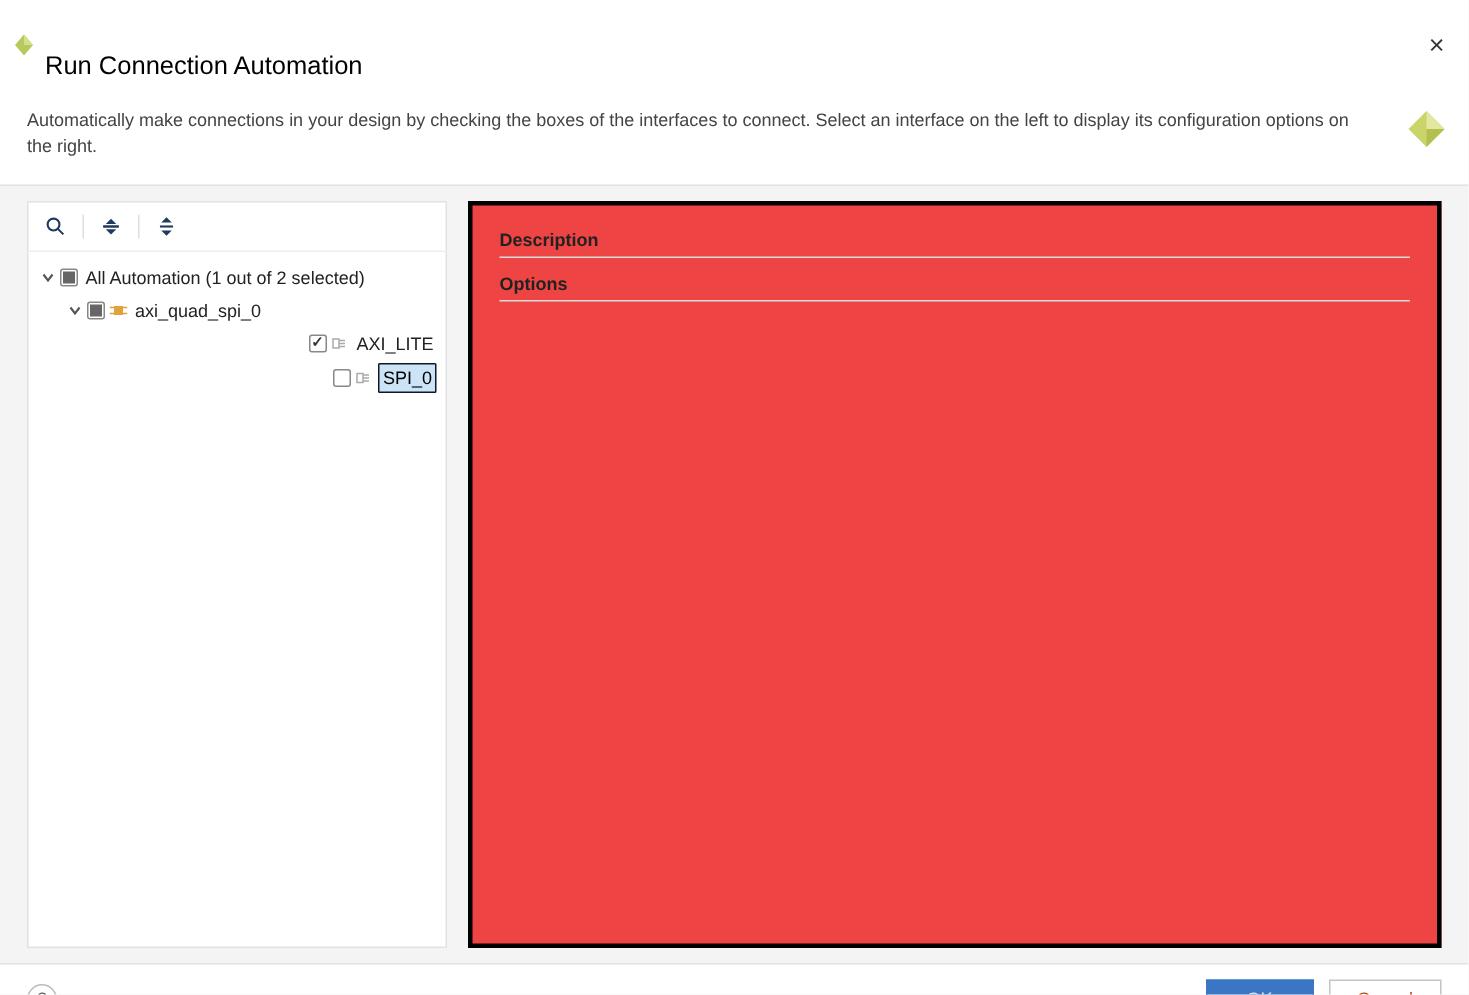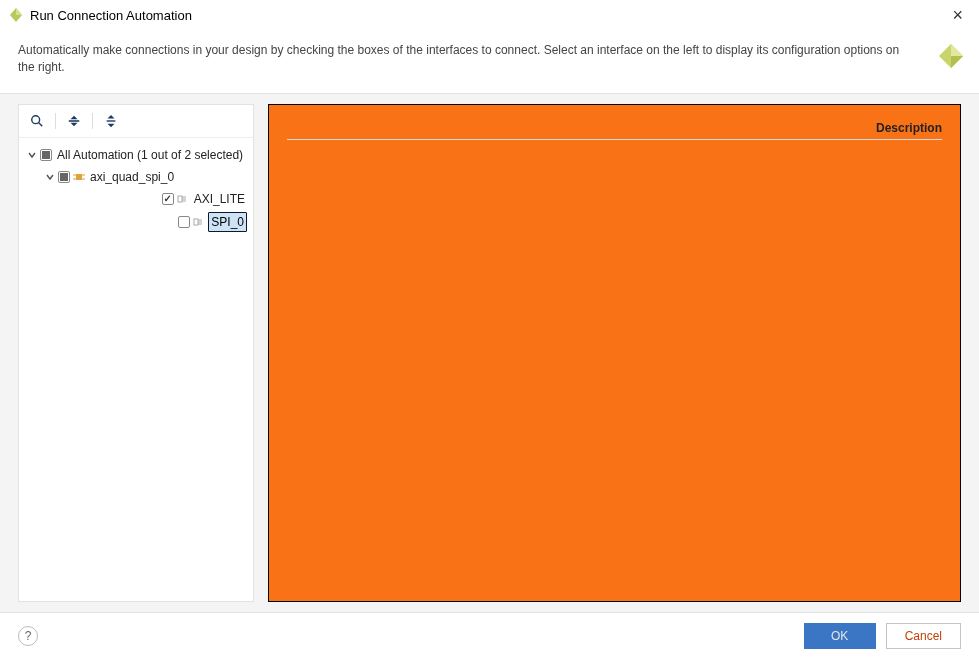--- a/index.html
+++ b/index.html
@@ -17,21 +17,21 @@
   .titlebar {
     display: flex;
     align-items: center;
     padding: 6px 10px 6px 8px;
     background: #ffffff;
   }
   .titlebar-icon {
     width: 16px; height: 16px; margin-right: 6px;
     display: inline-flex; align-items: center; justify-content: center;
   }
-  .title-text { font-size: 13px; color: #000; }
+  .title-text { font-size: 17px; color: #000; margin-top: 28px; }
   .close-x { font-size: 18px; color: #333; padding: 0 6px; cursor: pointer; line-height: 1; }
   .desc-band {
     padding: 12px 14px 16px 18px;
     font-size: 12px;
     color: #444;
     display: flex;
     align-items: flex-start;
     gap: 20px;
     background: #ffffff;
   }
@@ -43,21 +43,21 @@
     padding: 0 18px;
     height: 520px;
     background: #f4f4f4;
     border: 1px solid #e3e3e3;
     border-left: none; border-right: none;
     margin: 0;
     padding-top: 10px;
     padding-bottom: 10px;
   }
   .left-panel {
-    width: 236px;
+    width: 280px;
     background: #ffffff;
     border: 1px solid #e2e2e2;
     display: flex;
     flex-direction: column;
   }
   .left-toolbar {
     display: flex;
     align-items: center;
     gap: 8px;
     padding: 6px 8px;
@@ -129,24 +129,23 @@
   }
   .node-label.sel {
     background: #cde4f7;
     border: 1px solid #0f172a;
     border-radius: 1px;
     padding: 0 2px;
     color: #000;
   }
   .right-panel {
     flex: 1;
-    background: #f97316;
-    border: 1px solid #000000;
+    background: #ef4444;
+    border: 3px solid #000000;
     padding: 16px 18px;
-    text-align: right;
   }
   .section-hdr {
     font-size: 12px;
     font-weight: bold;
     color: #222;
     padding-bottom: 4px;
     border-bottom: 1px solid #ddd;
     margin-bottom: 10px;
   }
   .section-body {
@@ -294,20 +293,21 @@
             <line x1="5" y1="8" x2="9" y2="8" stroke="#aaa" stroke-width="1"></line>
           </svg>
         </span>
         <span class="node-label sel">SPI_0</span>
       </div>
     </div>
   </div>
 
   <div class="right-panel">
     <div class="section-hdr">Description</div>
+    <div class="section-hdr">Options</div>
   </div>
 
 </div>
 
 <div class="footer">
   <span class="help-btn" title="Help">?</span>
   <span class="spacer"></span>
   <div class="btn primary">OK</div>
   <div class="btn">Cancel</div>
 </div>

